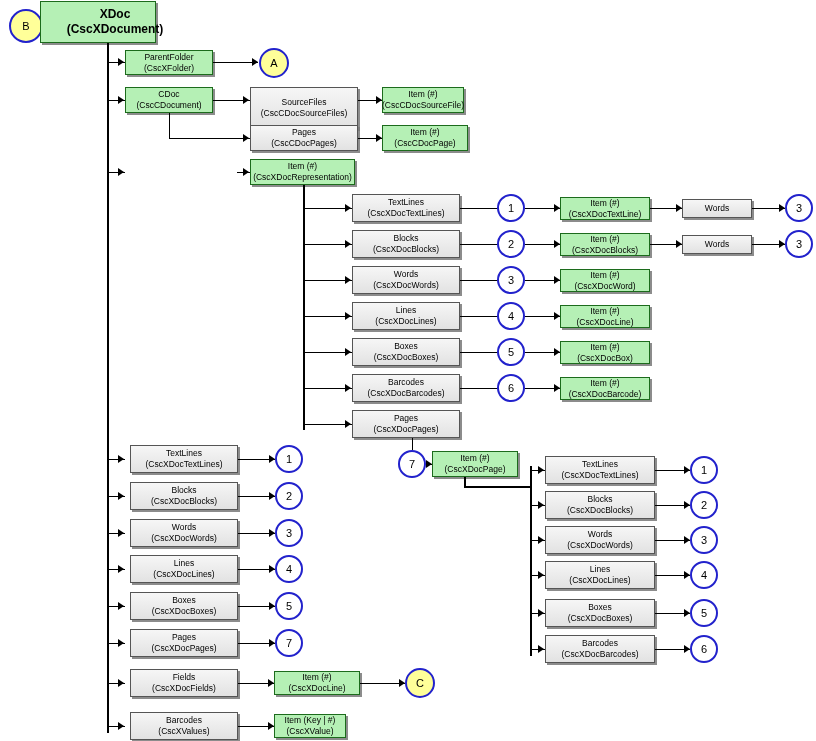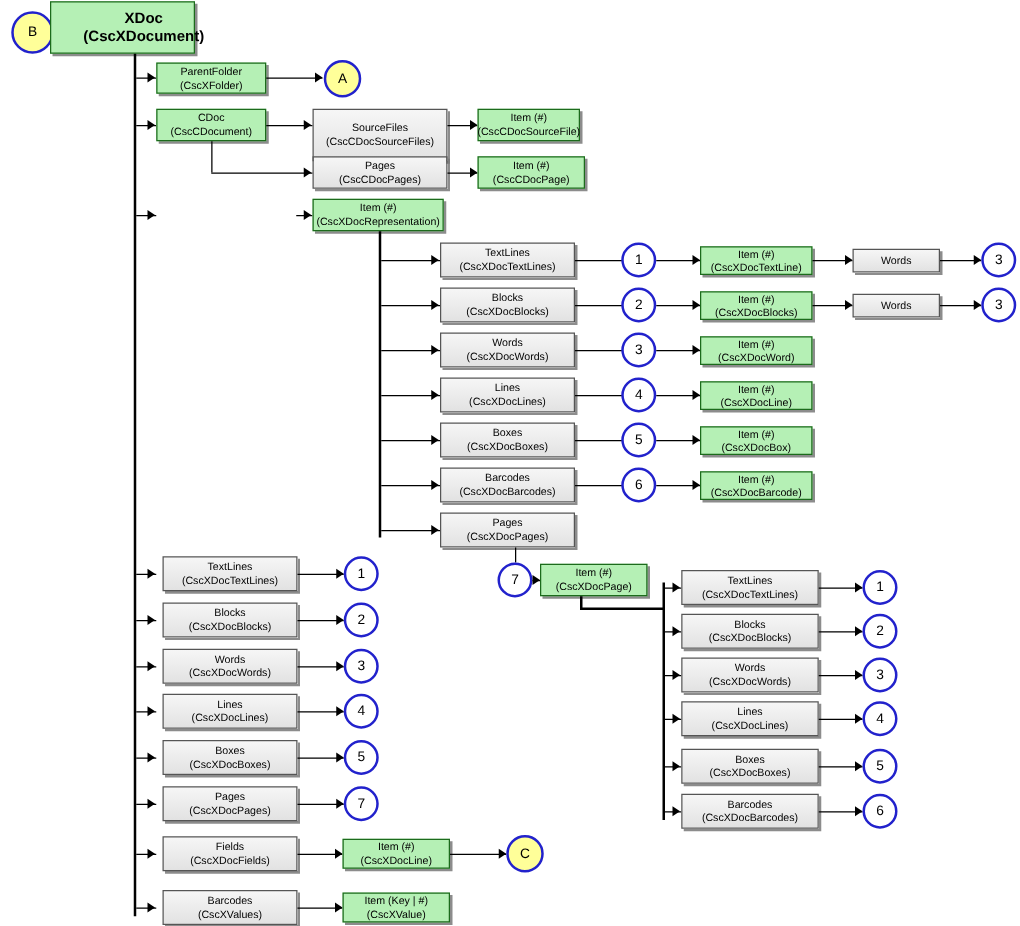--- a/index.html
+++ b/index.html
@@ -445,18 +445,18 @@
   </div>
 
   <div class="ln h" style="left:109px;top:726px;width:16px;"></div>
   <div class="arrow" style="left:118px;top:722px;"></div>
   <div class="node grey" style="left:130px;top:712px;width:108px;height:28px;">
     <span class="t1">Barcodes</span>
     <span class="t2">(CscXValues)</span>
   </div>
   <div class="ln h" style="left:238px;top:726px;width:36px;"></div>
   <div class="arrow" style="left:268px;top:722px;"></div>
-  <div class="node green" style="left:274px;top:714px;width:86px;height:24px;align-items:center;">
+  <div class="node green" style="left:274px;top:714px;width:72px;height:24px;align-items:center;">
     <span class="t1">Item (Key | #)</span>
     <span class="t2">(CscXValue)</span>
   </div>
 
 </div>
 
 </body></html>

